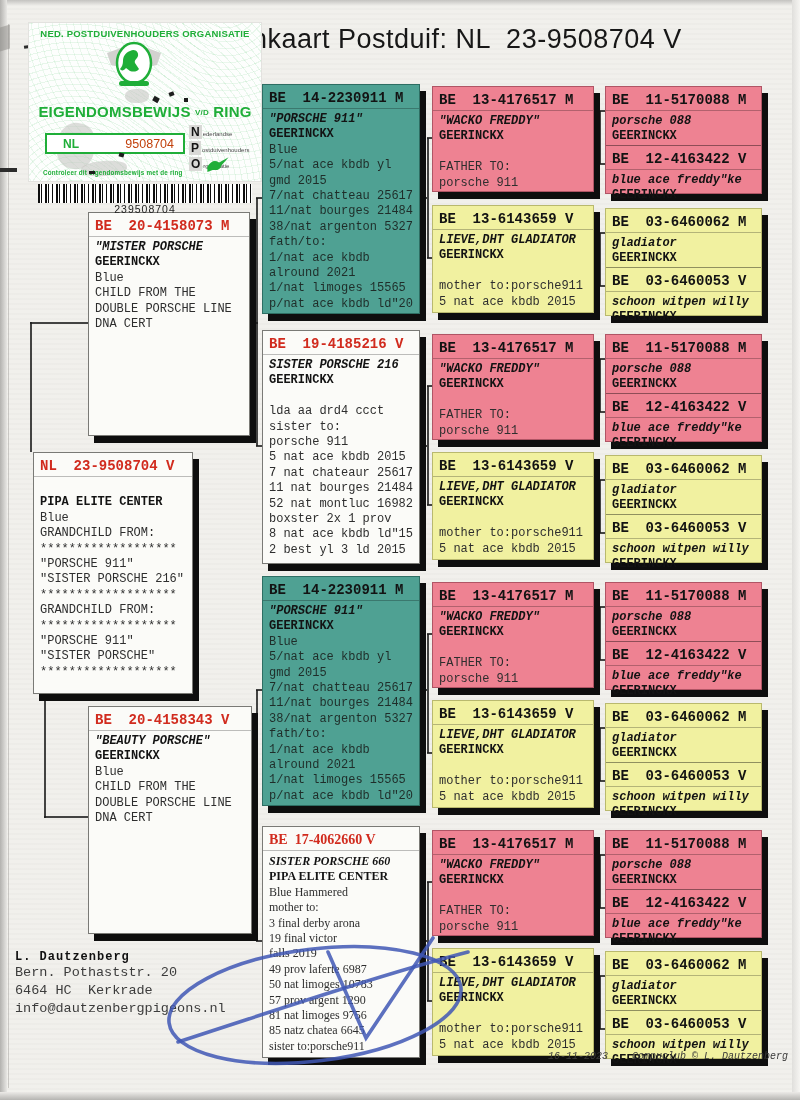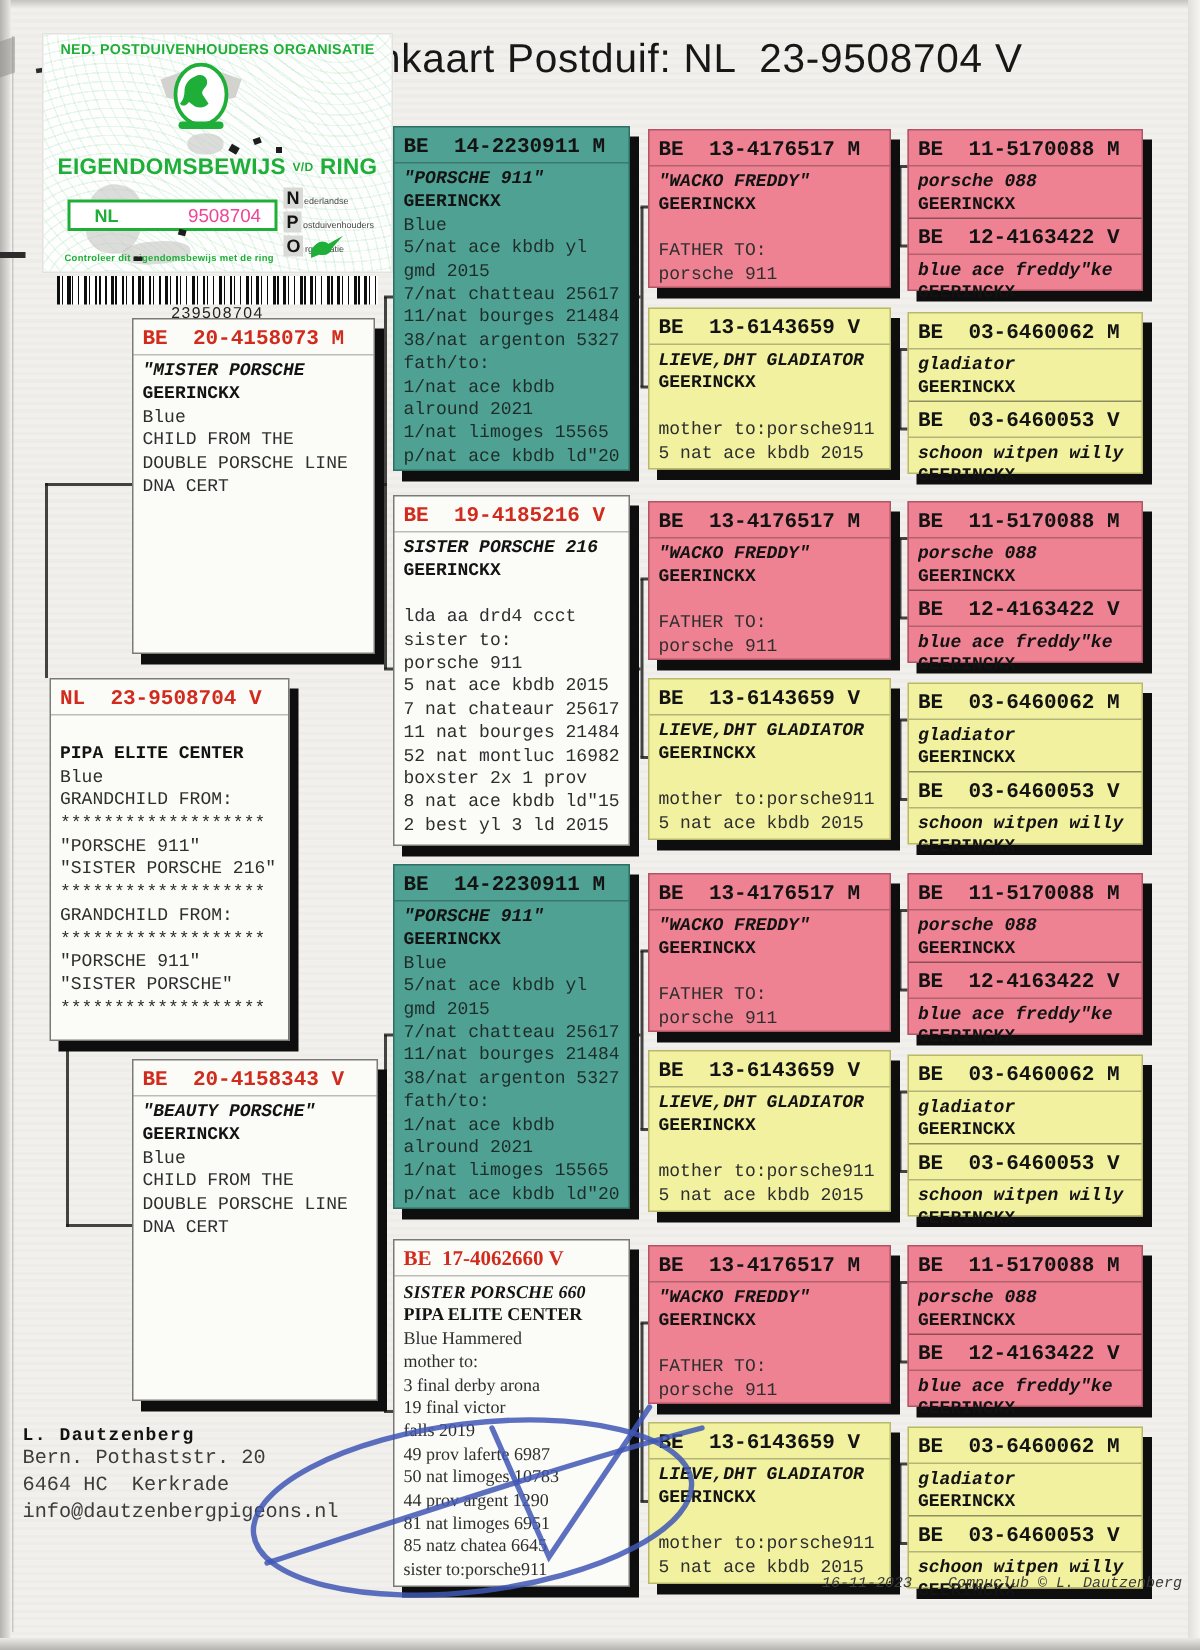--- a/index.html
+++ b/index.html
@@ -30,21 +30,21 @@
   .s-year{position:absolute;top:0;font-family:"Liberation Sans",sans-serif;font-weight:bold;font-size:22px;
           color:#101010;line-height:27px;}
   .s-year.l{left:17px;} .s-year.r{right:17px;}
   .s-emblem{position:absolute;left:74px;top:12px;width:62px;height:60px;}
   .s-label{position:absolute;left:0;top:80px;width:100%;text-align:center;font-family:"Liberation Sans",sans-serif;
            font-weight:bold;font-size:15px;color:var(--green);letter-spacing:.2px;white-space:nowrap;}
   .s-vd{font-size:8px;vertical-align:2px;}
   .s-ringbox{position:absolute;left:16px;top:110px;width:136px;height:17px;border:2px solid var(--green);
              background:#fff;display:flex;align-items:center;}
   .s-nl{font-family:"Liberation Sans",sans-serif;font-weight:bold;font-size:12px;color:var(--green);padding-left:16px;}
-  .s-num{margin-left:auto;padding-right:9px;font-family:"Liberation Sans",sans-serif;font-size:12.5px;color:#ec4899;}
+  .s-num{margin-left:auto;padding-right:9px;font-family:"Liberation Sans",sans-serif;font-size:12.5px;color:#c2410c;}
   .s-npo{position:absolute;left:160px;top:100px;}
   .s-npo-row{height:16px;white-space:nowrap;}
   .s-npo-big{display:inline-block;font-family:"Liberation Sans",sans-serif;font-weight:bold;font-size:12px;
              color:#141414;background:#d9d9d6;padding:0 2px;margin-right:1px;}
   .s-npo-small{font-family:"Liberation Sans",sans-serif;font-size:6px;color:#4a4a4a;}
   .s-note{position:absolute;left:14px;top:146px;font-family:"Liberation Sans",sans-serif;font-weight:bold;
           font-size:6.3px;color:var(--green);letter-spacing:.2px;}
   .s-dove{position:absolute;left:176px;top:132px;width:26px;height:17px;}
   .smudge{position:absolute;background:#c7c6c3;opacity:.6;border-radius:45%;}
   .speck{position:absolute;background:#1d1d1d;}
@@ -295,22 +295,22 @@
         <div class="card-body">
           <div class="ln bi">SISTER PORSCHE 660</div>
           <div class="ln b">PIPA ELITE CENTER</div>
           <div class="ln">Blue Hammered</div>
           <div class="ln">mother to:</div>
           <div class="ln">3 final derby arona</div>
           <div class="ln">19 final victor</div>
           <div class="ln">falls 2019</div>
           <div class="ln">49 prov laferte 6987</div>
           <div class="ln">50 nat limoges 10783</div>
-          <div class="ln">44 prov argent 1290</div>
-          <div class="ln">81 nat limoges 6951</div>
+          <div class="ln">57 prov argent 1290</div>
+          <div class="ln">81 nat limoges 9756</div>
           <div class="ln">85 natz chatea 6645</div>
           <div class="ln">sister to:porsche911</div>
         </div>
       </div>
       <div class="card pink" style="left: 432px; top: 86px; width: 160px; height: 104px;">
         <div class="card-header">BE  13-4176517 M</div>
         <div class="card-body">
           <div class="ln bi">"WACKO FREDDY"</div>
           <div class="ln b">GEERINCKX</div>
           <div class="ln">&nbsp;</div>

